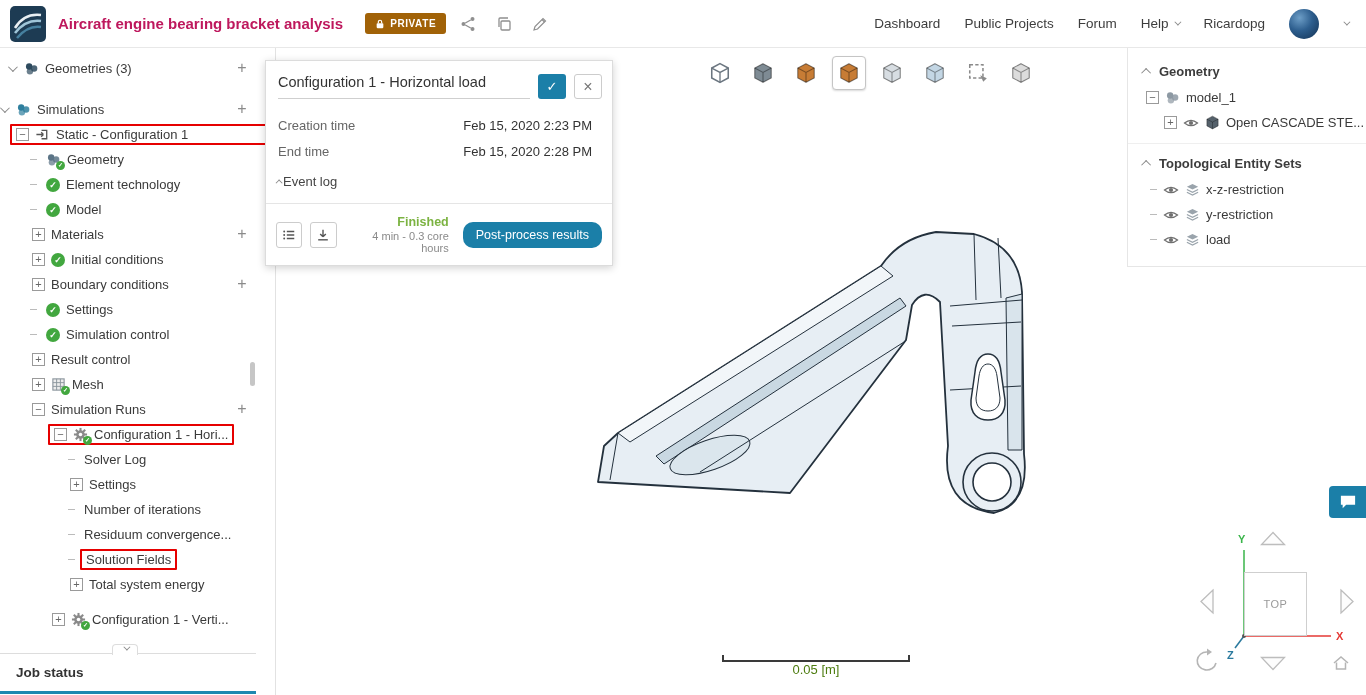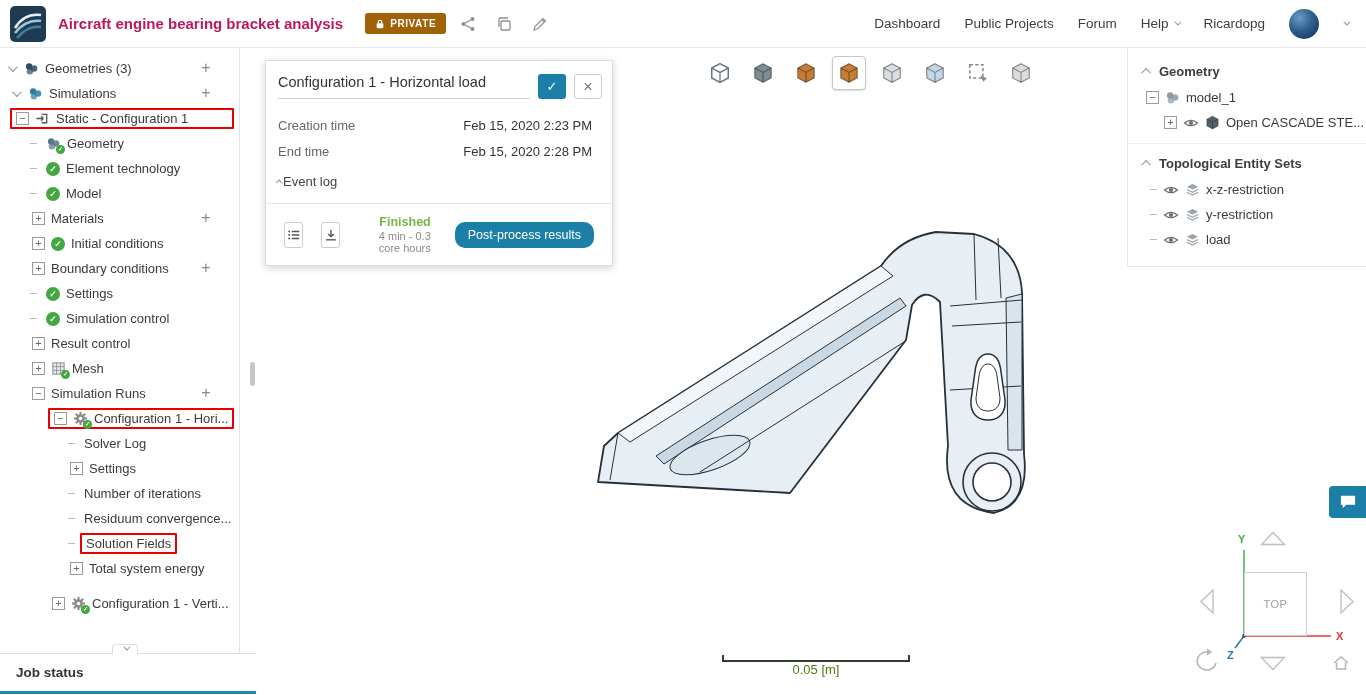--- a/index.html
+++ b/index.html
@@ -21,21 +21,21 @@
     letter-spacing:.6px;display:flex;align-items:center;gap:5px;padding:5px 10px;cursor:pointer}
   .lock{width:10px;height:10px;color:#fff}
   .hicon{width:28px;height:28px;display:flex;align-items:center;justify-content:center;color:#8f8f8f;margin-left:8px;cursor:pointer}
   .hicon svg{width:16px;height:16px}
   .top-nav{margin-left:auto;display:flex;align-items:center;gap:24px;font-size:13.5px;color:#3d3d3d}
   .top-nav a{cursor:pointer;display:flex;align-items:center;gap:6px;white-space:nowrap}
   .avatar{width:30px;height:30px;border-radius:50%;flex:none;cursor:pointer;
     background:radial-gradient(circle at 35% 30%,#6d9ec7 0%,#2d5e8e 45%,#123051 100%)}
 
   
-  .sidebar{position:absolute;left:0;top:48px;bottom:0;width:240px;background:#fff;border-right:1px solid #e2e2e2;z-index:12;overflow:hidden}
+  .sidebar{position:absolute;left:0;top:48px;bottom:0;width:276px;background:#fff;border-right:1px solid #e2e2e2;z-index:12;overflow:hidden}
   .tree{padding-top:8px}
   .tree-row{display:flex;align-items:center;height:25px;gap:5px;cursor:pointer;font-size:13px;color:#3a3a3a;white-space:nowrap}
   .rowline{display:flex;align-items:center;gap:6px;height:21px;padding:0 4px}
   .tree-row.red .rowline{border:2px solid #e60000;border-radius:1px}
   .tree-row.wide .rowline{flex:1;margin-right:5px}
   .expbox{width:13px;height:13px;border:1px solid #9a9a9a;background:#fff;color:#666;font-size:11px;
     line-height:10px;text-align:center;flex:none}
   .dash{width:7px;border-top:1px solid #bbb;flex:none;margin-left:2px}
   .addbtn{margin-left:auto;margin-right:24px;color:#8a8a8a;font-size:16px;width:18px;height:18px;
     line-height:16px;text-align:center;border-radius:3px}
@@ -57,21 +57,21 @@
   .rp-head{display:flex;align-items:flex-start;gap:8px;padding:13px 10px 8px 12px}
   .rp-title{flex:1;font-size:14.5px;color:#333;padding-bottom:8px;border-bottom:1px solid #cfcfcf;cursor:text}
   .rp-btn{width:28px;height:25px;border-radius:3px;display:flex;align-items:center;justify-content:center;
     font-size:13px;cursor:pointer;flex:none}
   .rp-btn.confirm{background:#1b7fa8;color:#fff}
   .rp-btn.cancel{background:#fff;border:1px solid #ccc;color:#777;font-size:16px}
   .rp-row{display:flex;justify-content:space-between;padding:0 20px 0 12px;margin:11px 0;font-size:13px}
   .rp-label{color:#666}
   .rp-val{color:#333}
   .rp-eventlog{display:flex;align-items:center;gap:0;padding:4px 12px 14px;font-size:13px;color:#444;cursor:pointer}
-  .rp-footer{border-top:1px solid #e5e5e5;padding:11px 18px;display:flex;align-items:center;gap:18px}
+  .rp-footer{border-top:1px solid #e5e5e5;padding:11px 10px;display:flex;align-items:center;gap:8px}
   .rp-iconbtn{width:27px;height:26px;border:1px solid #ccc;border-radius:3px;display:flex;align-items:center;
     justify-content:center;color:#555;cursor:pointer}
   .rp-iconbtn svg{width:14px;height:14px}
   .rp-status{margin-left:auto;text-align:right;margin-right:6px}
   .rp-finished{color:#7cb342;font-size:12.5px;font-weight:bold}
   .rp-duration{color:#8a8a8a;font-size:11px;margin-top:1px}
   .rp-post{background:#1b7fa8;color:#fff;font-size:12.5px;padding:6px 13px;border-radius:10px;cursor:pointer;white-space:nowrap}
 
   
   .vp-toolbar{position:absolute;left:703px;top:56px;display:flex;gap:9px;z-index:10}
@@ -412,21 +412,21 @@
       <div class="tree-row" style="padding-left: 8px;">
         <span class="chev down"></span>
         <span class="rowline">
           <svg class="ic " style="color:#2d4a5e">
             <use href="#sym-spheres"></use>
           </svg>
           <span class="lbl">Geometries (3)</span>
         </span>
         <span class="addbtn">+</span>
       </div>
-      <div class="tree-row" style="padding-left: 12px;">
+      <div class="tree-row" style="padding-left: 0; margin-top: 16px;">
         <span class="chev down"></span>
         <span class="rowline">
           <svg class="ic " style="color:#2e7f9e">
             <use href="#sym-spheres"></use>
           </svg>
           <span class="lbl">Simulations</span>
         </span>
         <span class="addbtn">+</span>
       </div>
       <div class="tree-row red wide" style="padding-left: 10px;">

